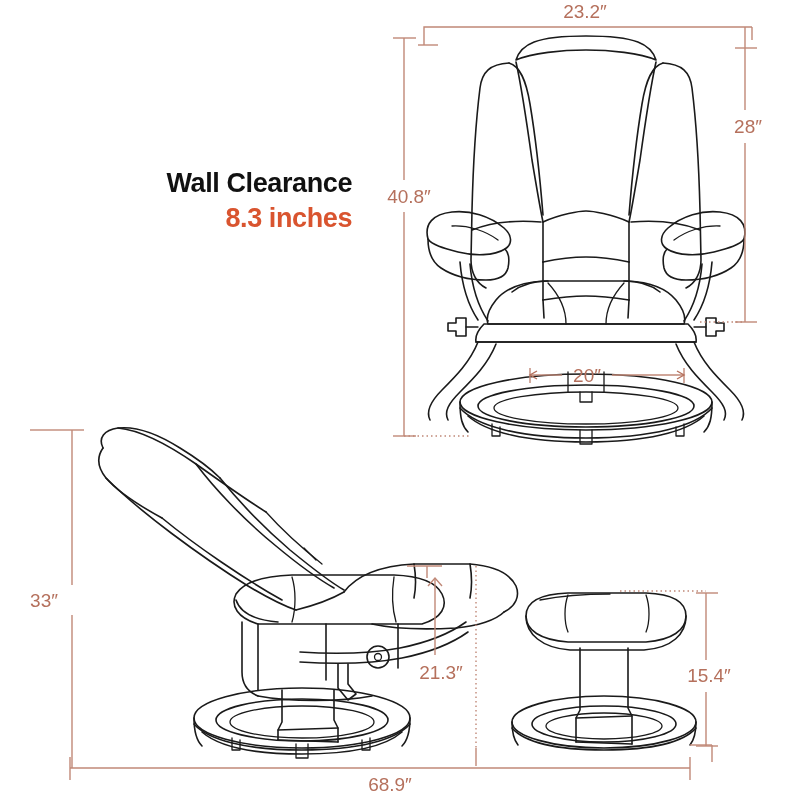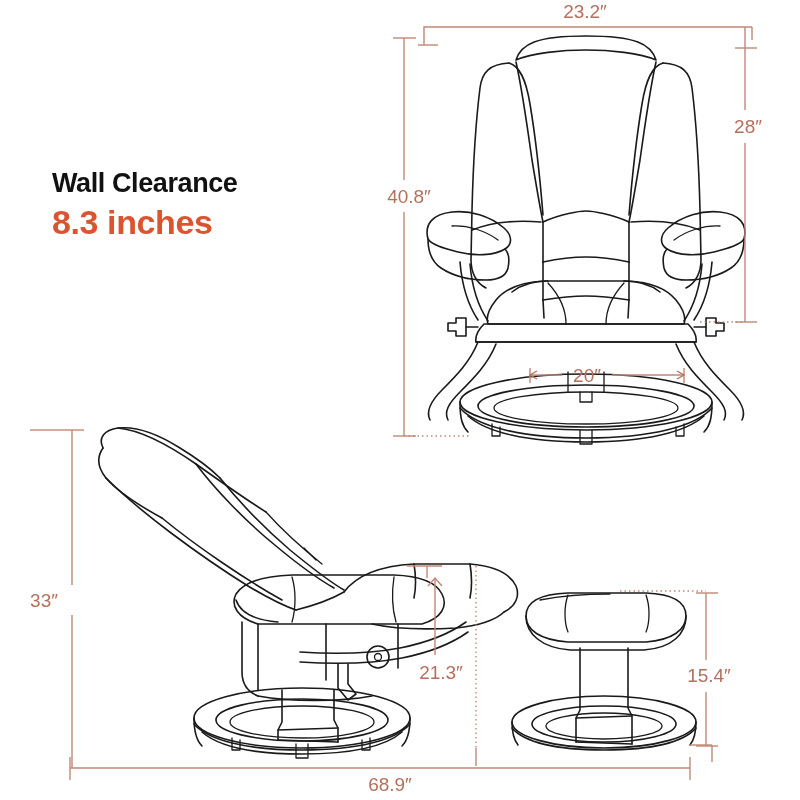--- a/index.html
+++ b/index.html
@@ -20,32 +20,33 @@
     position:absolute;
     top:0;left:0;
     width:800px;height:800px;
   }
   .wall-clearance-block{
     position:absolute;
     left:52px;
     top:168px;
     width:300px;
     user-select:none;
+    text-align:right;
   }
   .wc-title{
     font-size:27px;
     font-weight:bold;
     color:#111111;
     letter-spacing:-0.4px;
     line-height:1.14;
     margin:0;
     white-space:nowrap;
   }
   .wc-value{
-    font-size:34px;
+    font-size:27px;
     font-weight:bold;
     color:#d9542f;
     letter-spacing:-0.4px;
     line-height:1.14;
     margin:0;
     margin-top:4px;
     white-space:nowrap;
   }
   text.dim-label{
     font-family:"Liberation Sans", sans-serif;

